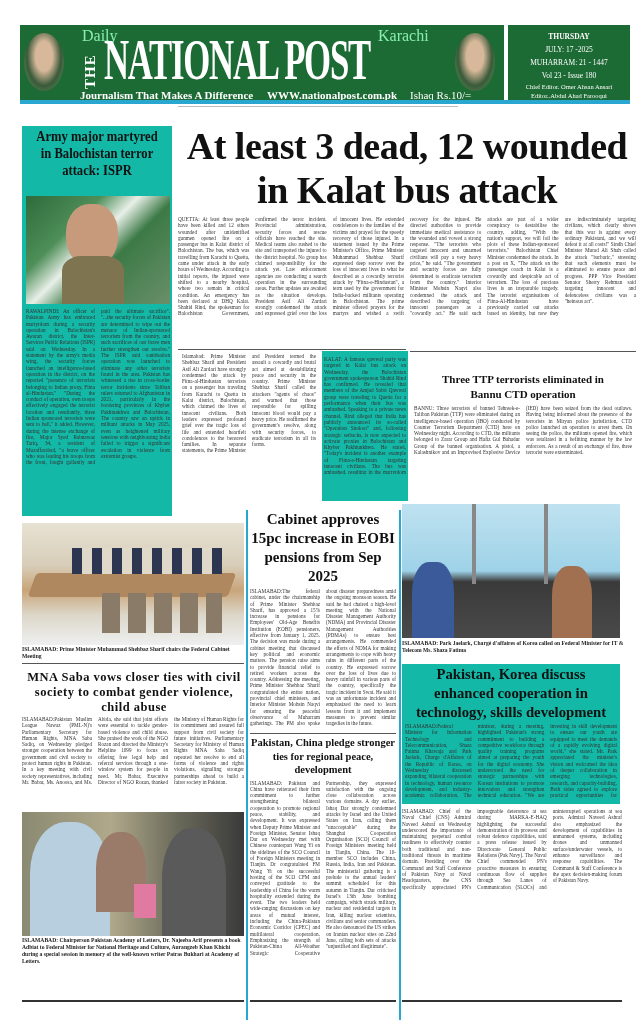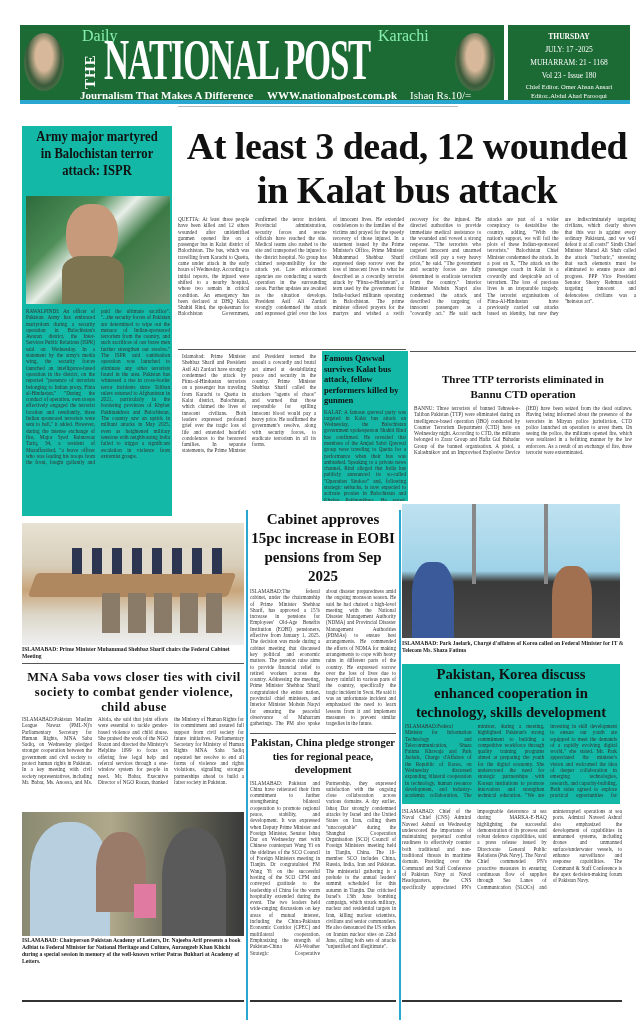--- a/index.html
+++ b/index.html
@@ -34,21 +34,21 @@
   <div class="the" data-name="the-label" style="top:64px;left:62px">THE</div>
   <div class="title" data-name="newspaper-title">NATIONAL POST</div>
   <div class="portrait" data-name="iqbal-portrait-image" style="left:435px;top:8px"></div>
   <div class="tagline" data-name="tagline" style="left:60px;top:64px">Journalism That Makes A Difference</div>
   <div class="tagline" data-name="website-link" style="left:247px;top:64px">WWW.nationalpost.com.pk</div>
   <div class="tagline" data-name="price-label" style="left:390px;top:64px;font-weight:normal">Ishaq Rs.10/=</div>
 </div>
 <div class="dateblk" data-name="issue-info-block">
   <div data-name="day-label" style="font-weight:bold">THURSDAY</div>
   <div data-name="date-label">JULY: 17 -2025</div>
-  <div data-name="hijri-date-label">MUHARRAM: 21 - 1168</div>
+  <div data-name="hijri-date-label">MUHARRAM: 21 - 1447</div>
   <div data-name="volume-label">Vol 23 - Issue 180</div>
   <div data-name="chief-editor-label" style="font-size:6.5px;line-height:9px">Chief Editor. Omer Ahsan Ansari</div>
   <div data-name="editor-label" style="font-size:6.5px;line-height:9px">Editor..Abdul Ahad Farooqui</div>
 </div>
 <div class="bluebar" data-name="masthead-blue-bar"></div>
 
 <div class="abs peach" data-name="army-major-story" style="left:22px;top:126px;width:150px;height:390px;padding:0 2px">
   <div class="h" data-name="army-major-headline" style="font-size:14px;line-height:17px;padding:2px 2px 4px;transform:scaleX(0.9)">Army major martyred in Balochistan terror attack: ISPR</div>
   <div class="photo" data-name="army-major-photo" style="left:4px;top:70px;width:144px;height:108px;background:linear-gradient(135deg,#2e6b3c 0,#4e8e58 30%,#e8efe8 45%,#3c7a46 60%,#6a8f6a 100%)">
     <div style="position:absolute;left:40px;top:8px;width:52px;height:62px;border-radius:45%;background:#c89a7c"></div>
@@ -128,15 +128,14 @@
 
 <div class="peach" data-name="qawwal-story-panel" style="position:absolute;left:410px;top:0;width:0;height:0"></div>
 
 <style>
 
 [data-name="president-pm-story"]{width:142px !important}
 [data-name="president-pm-story"] .txt{column-count:2}
 [data-name="president-pm-story"] .h{font-size:7.5px !important;line-height:9.5px !important}
 </style>
 <div class="peach" data-name="qawwal-article" style="position:absolute;left:322px;top:351px;width:86px;height:150px;overflow:hidden;padding:2px 2px">
-  <div class="h" data-name="qawwal-headline" style="font-size:8.5px;line-height:10.5px;text-align:left">Famous Qawwal survives Kalat bus attack, fellow performers killed by gunmen</div>
   <div class="txt" data-name="qawwal-body" style="margin-top:3px;height:118px;overflow:hidden">KALAT: A famous qawwal party was targeted in Kalat bus attack on Wednesday, the Balochistan government spokesperson Shahid Rind has confirmed. He revealed that members of the Amjad Sabri Qawwal group were traveling to Quetta for a performance when their bus was ambushed. Speaking to a private news channel, Rind alleged that India has publicly announced its so-called "Operation Sindoor" and, following strategic setbacks, is now expected to activate proxies in Balochistan and Khyber Pakhtunkhwa. He stated, "Today's incident is another example of Fitna-e-Hindustan targeting innocent civilians. The bus was ambushed, resulting in the martyrdom of three passengers and injuries to around seven others, who have been shifted to DHQ Hospital."</div>
 </div>
 
 </body></html>

